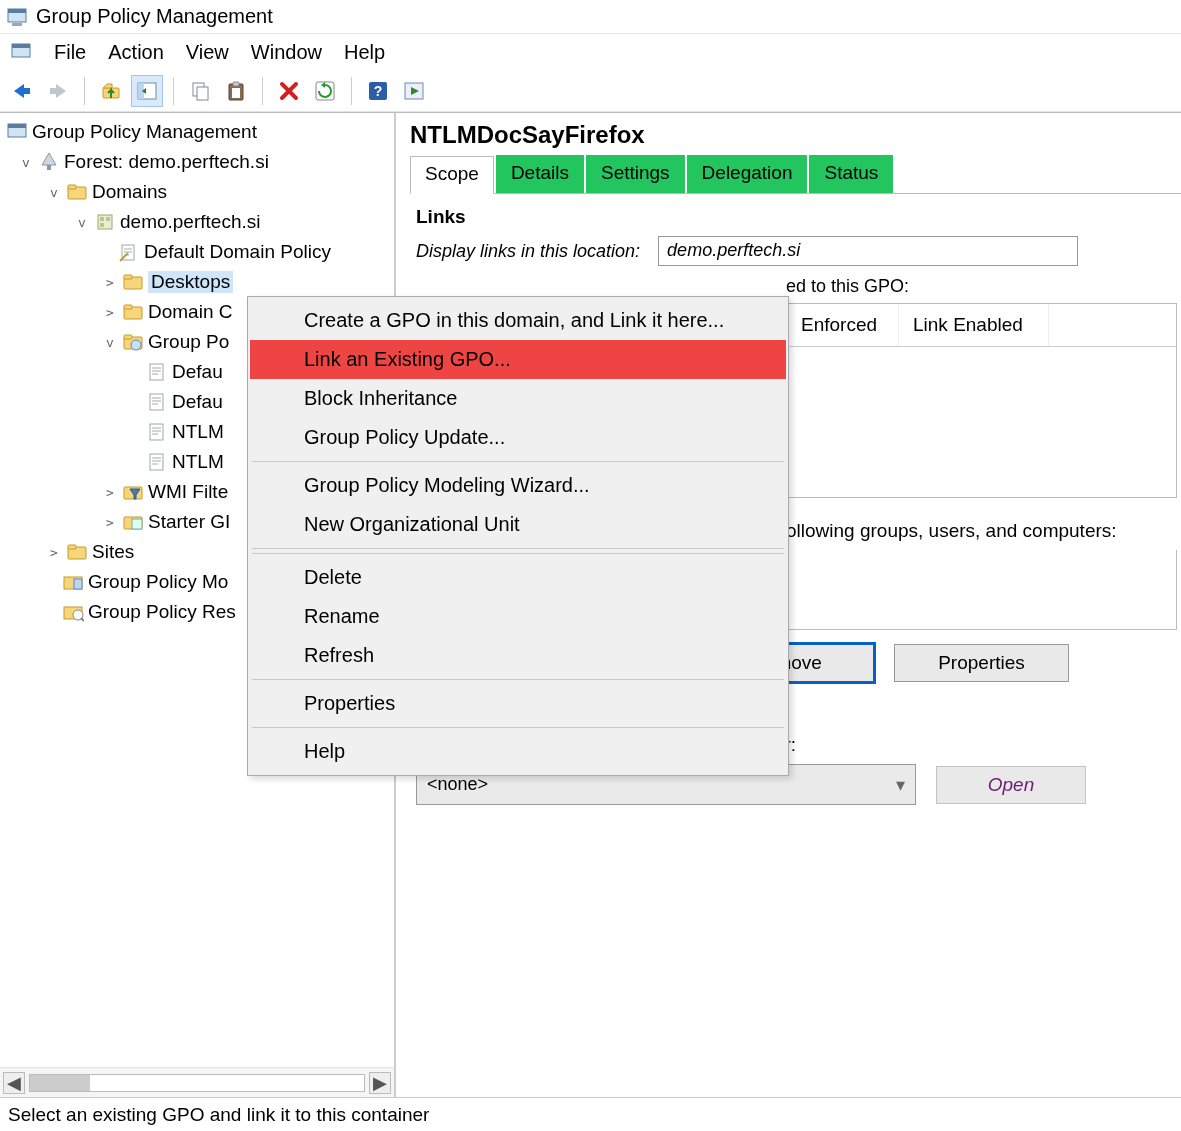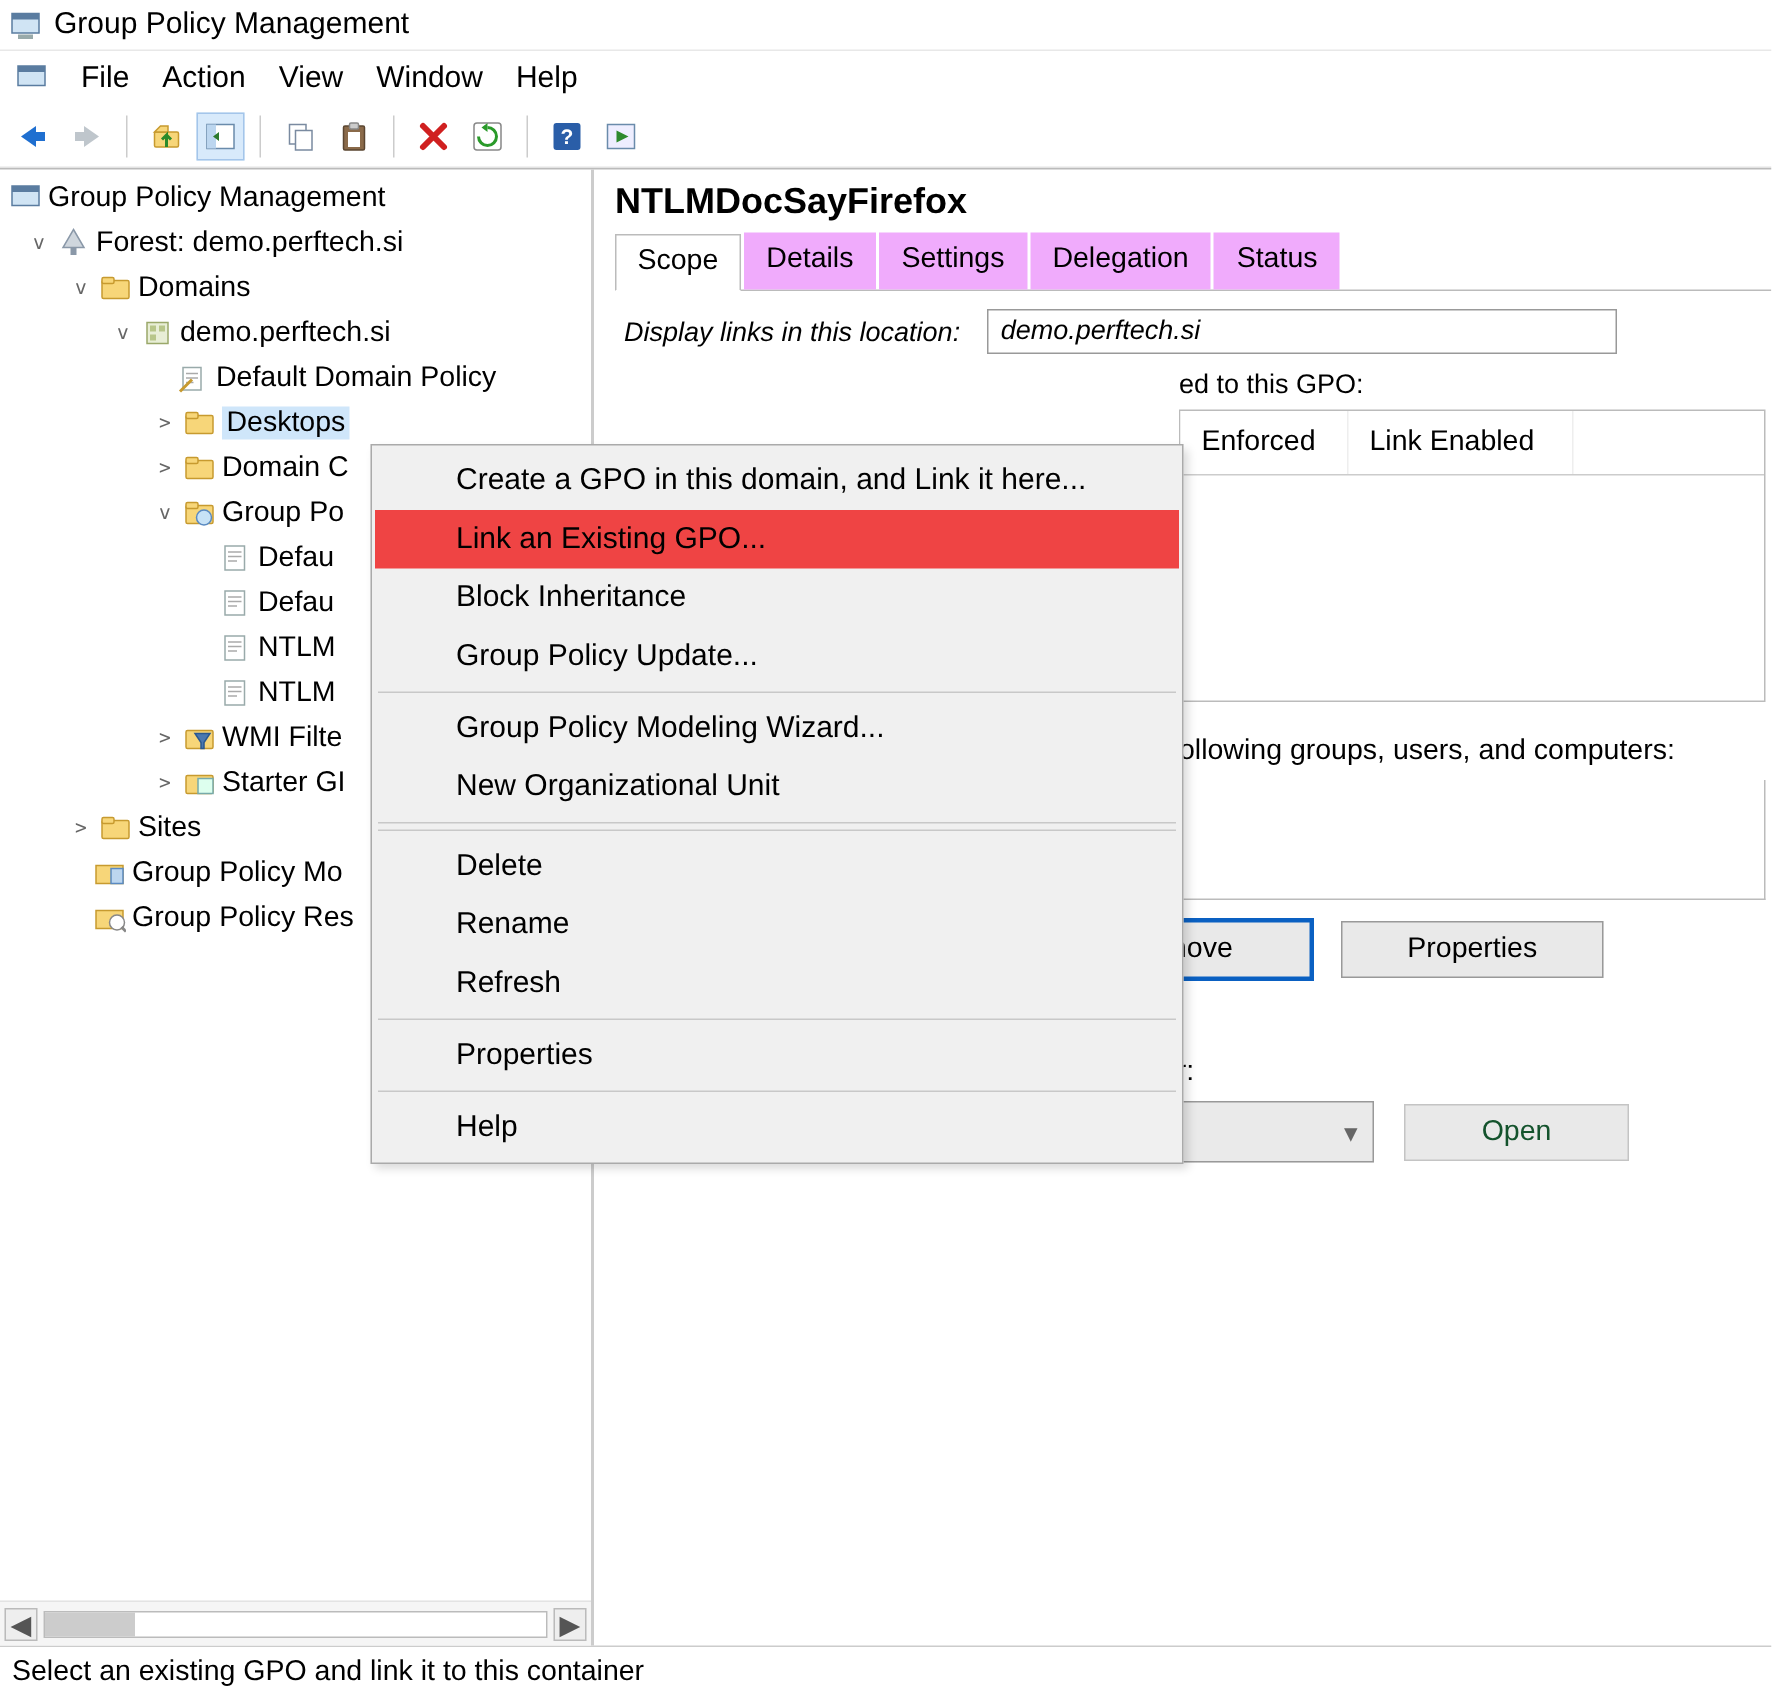--- a/index.html
+++ b/index.html
@@ -27,40 +27,40 @@
   .ticon { width: 22px; height: 22px; display:inline-flex; align-items:center; justify-content:center; }
   .sel { background: #cfe6fa; }
   .tree-hscroll { height: 30px; border-top: 1px solid #e3e3e3; display:flex; align-items:center; justify-content:space-between; padding: 0 3px; background: #f5f5f5; }
   .scroll-arrow { width: 22px; height: 22px; display:flex; align-items:center; justify-content:center; color:#555; border:1px solid #bbb; background:#eee; }
   .scroll-thumb { flex:1; margin:0 4px; height:18px; background:#fff; border:1px solid #bbb;}
   .scroll-thumb-inner { width:60px; height:100%; background:#ccc;}
 
   .right-pane { flex: 1 1 auto; display: flex; flex-direction: column; padding: 4px 0 0 10px; overflow:hidden; }
   .gpo-title { font-size: 24px; font-weight: 700; margin: 4px 0 6px 4px; }
   .tabs { display: flex; border-bottom: 1px solid #bbb; margin-left: 4px; }
-  .tab { padding: 6px 14px 8px; font-size: 19px; border: 1px solid transparent; border-bottom: none; background: #f0abfc; margin-right: 2px; }
+  .tab { padding: 6px 14px 8px; font-size: 19px; border: 1px solid transparent; border-bottom: none; background: #22c55e; margin-right: 2px; }
   .tab.active { background: #fff; border-color: #bbb; border-bottom: 1px solid #fff; position: relative; top: 1px; }
   .pane-body { flex:1; padding: 8px 4px 12px 10px; overflow:hidden; }
   .section-hdr { font-weight: 700; font-size: 19px; margin: 4px 0 8px; }
   .row-line { display:flex; align-items:center; gap: 18px; margin: 4px 0 10px; font-style: italic; }
   .loc-input { flex:0 0 420px; height: 30px; border: 1px solid #999; padding: 3px 8px; background:#fff; }
   .table-wrap { border: 1px solid #bbb; margin-top: 6px; }
   .tbl-hdr { display:flex; border-bottom: 1px solid #ccc; background:#fff; }
   .tbl-col { padding: 10px 14px; font-size: 19px; border-right: 1px solid #eee; }
   .c-enf { width: 112px; }
   .c-le { width: 150px; }
   .tbl-body { height: 150px; }
 
   .sec-filtering { margin-top: 22px; }
   .sec-desc { font-size: 19px; margin: 4px 0 8px; }
   .listbox { border:1px solid #bbb; background:#fff; min-height: 60px; padding: 10px 12px; }
   .btn-row { display:flex; gap: 20px; margin-top: 14px; }
   .btn { width: 175px; height: 38px; display:flex; align-items:center; justify-content:center; font-size: 19px; background:#e9e9e9; border: 1px solid #999; }
   .btn.focus { outline: 2px solid #0a60c2; border-color:#0a60c2; }
-  .btn.disabled { color:#14532d; border-color:#c4c4c4; }
+  .btn.disabled { color:#701a75; border-color:#c4c4c4;font-style:italic; }
 
   .wmi { margin-top: 22px; }
   .combo { height: 41px; border: 1px solid #999; background:#eaeaea; display:flex; align-items:center; justify-content:space-between; padding: 0 10px; width: 500px; }
   .wmi-row { display:flex; align-items:center; gap: 20px; margin-top: 8px; }
 
   .status-bar { height: 34px; border-top: 1px solid #ccc; padding: 2px 8px; font-size: 19px; display:flex; align-items:center; }
 
   
   .context-menu { position: absolute; left: 247px; top: 296px; width: 542px; background: #f0f0f0; border: 1px solid #aaa; box-shadow: 3px 3px 6px rgba(0,0,0,.15); z-index: 100; padding: 4px 2px; }
   .cm-item { padding: 8px 14px 8px 54px; font-size: 20px; position: relative; }
@@ -352,20 +352,21 @@
   <div class="right-pane">
     <div class="gpo-title">NTLMDocSayFirefox</div>
     <div class="tabs">
       <div class="tab active">Scope</div>
       <div class="tab">Details</div>
       <div class="tab">Settings</div>
       <div class="tab">Delegation</div>
       <div class="tab">Status</div>
     </div>
     <div class="pane-body">
+      <div class="section-hdr">Links</div>
       <div class="row-line">
         <span>Display links in this location:</span>
         <div class="loc-input">demo.perftech.si</div>
       </div>
       <div style="margin-left:370px;">ed to this GPO:</div>
       <div class="table-wrap" style="margin-left:370px;">
         <div class="tbl-hdr">
 
           <div class="tbl-col c-enf">Enforced</div>
           <div class="tbl-col c-le">Link Enabled</div>

